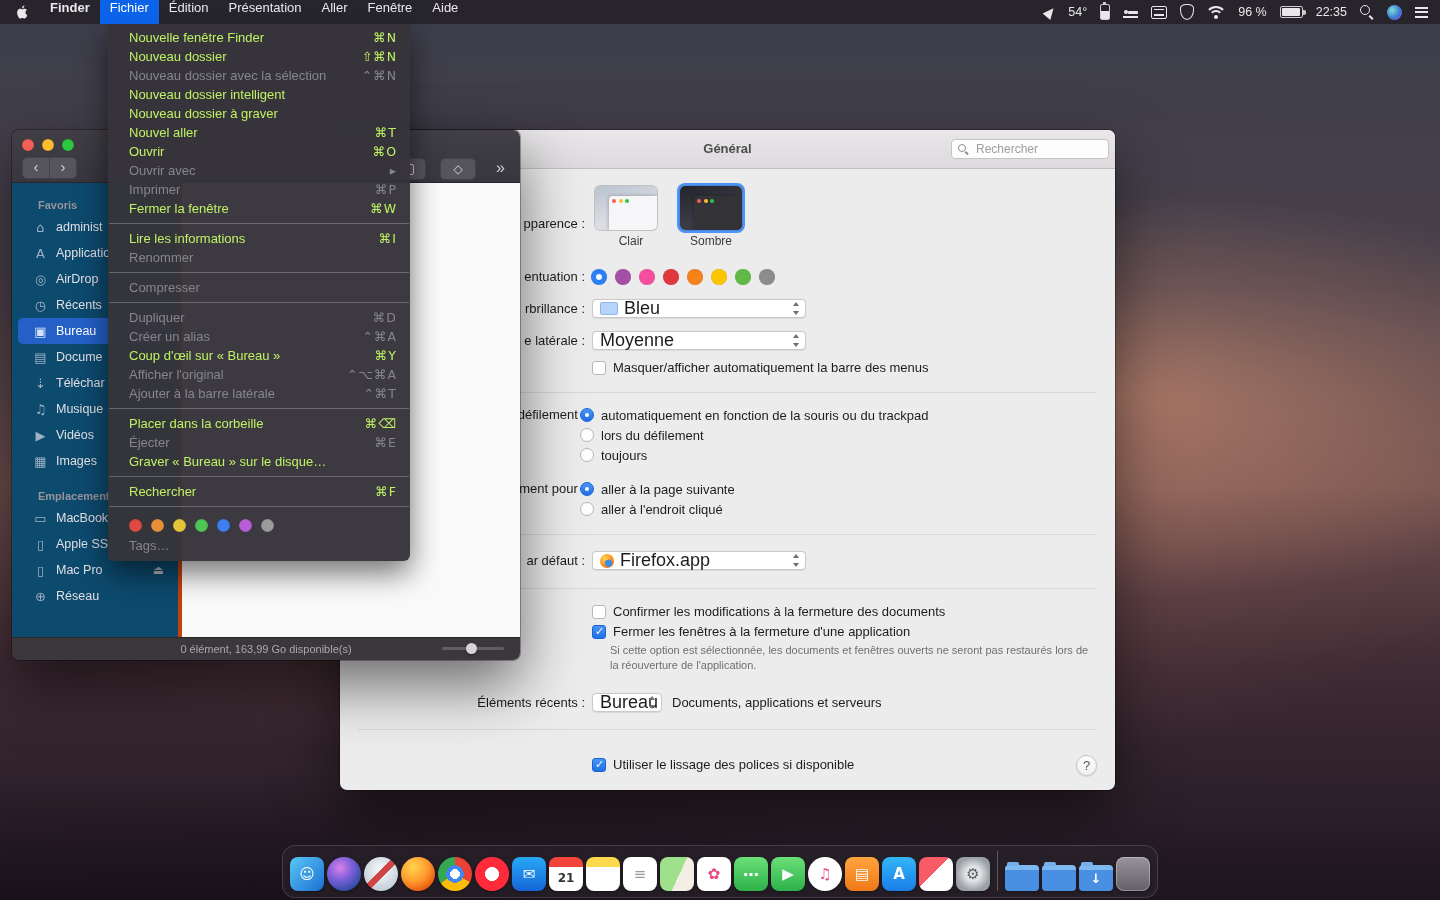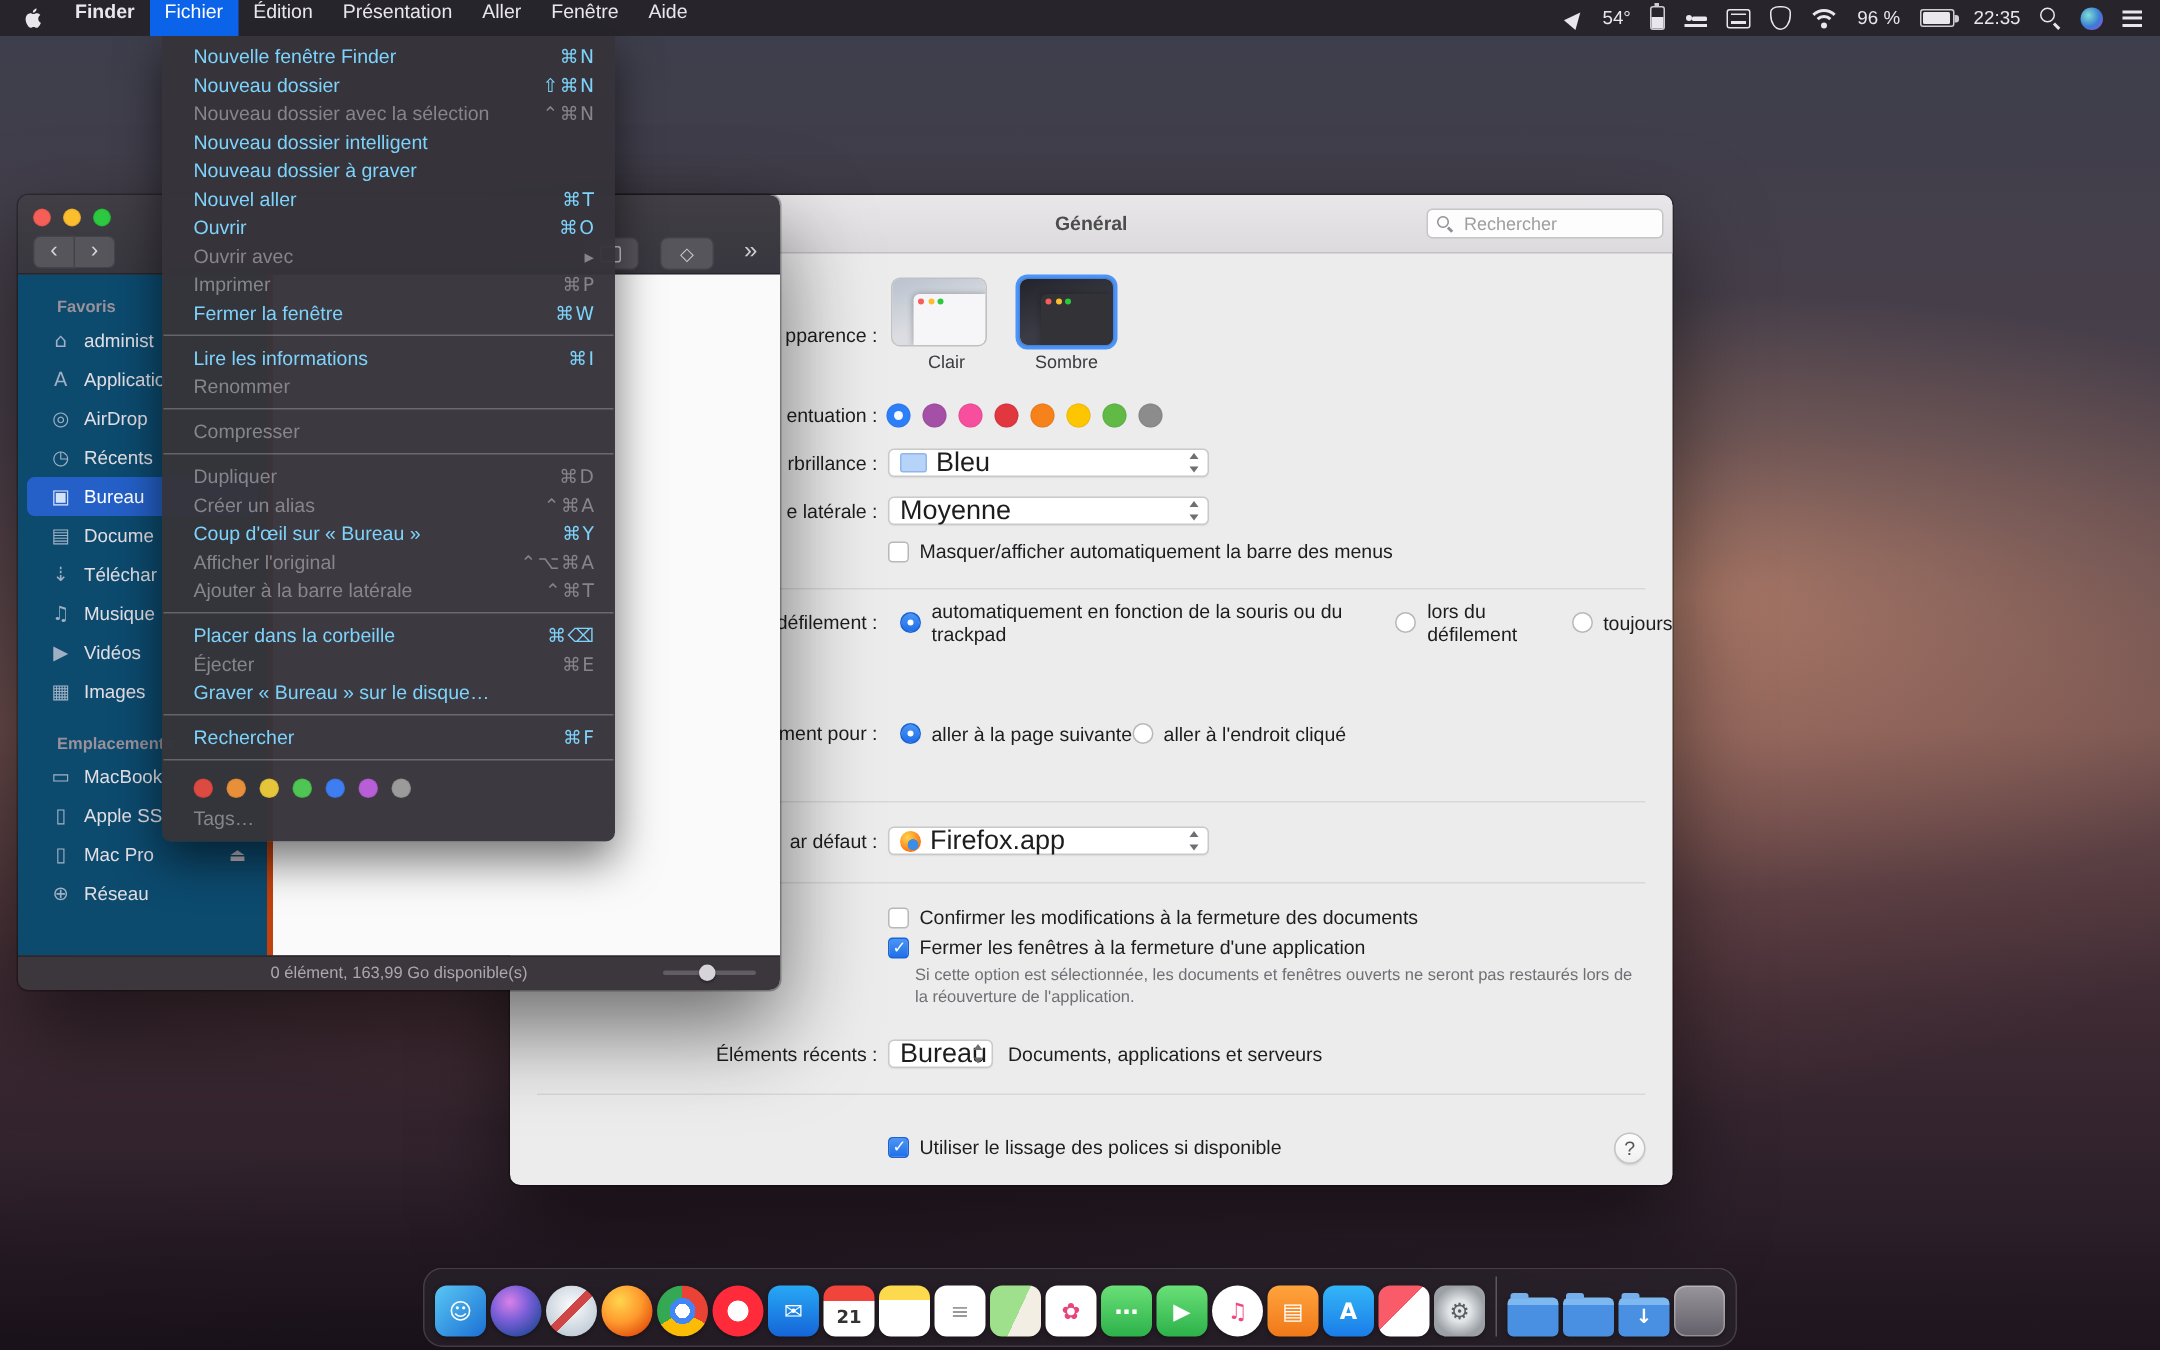--- a/index.html
+++ b/index.html
@@ -52,21 +52,21 @@
   .siri{width:15px;height:15px;border-radius:50%;background:radial-gradient(circle at 35% 35%,#7ee0d2,#3a7bd5 55%,#b04ad8);}
   .list{width:13px;height:11px;background:
     linear-gradient(#e9e7eb,#e9e7eb) 0 0/100% 2px no-repeat,
     linear-gradient(#e9e7eb,#e9e7eb) 0 4.5px/100% 2px no-repeat,
     linear-gradient(#e9e7eb,#e9e7eb) 0 9px/100% 2px no-repeat;}
 
   
   .file-menu{position:absolute;left:108px;top:24px;width:302px;background:rgba(54,52,58,.97);
     border-radius:0 0 6px 6px;padding:4px 0 6px;box-shadow:0 12px 30px rgba(0,0,0,.55);z-index:60;}
   .fm-item{display:flex;justify-content:space-between;align-items:center;height:19px;
-    padding:0 13px 0 21px;font-size:13px;color:#7dd3fc;}
+    padding:0 13px 0 21px;font-size:13px;color:#bef264;}
   .fm-item.disabled{color:#87858c;}
   .fm-short{letter-spacing:1px;font-family:"DejaVu Sans",sans-serif;font-size:12.5px;}
   .fm-item.sep{height:1px;background:rgba(255,255,255,.24);margin:5px 1px;padding:0;overflow:hidden;}
   .fm-tags{display:flex;gap:9px;padding:7px 0 4px 21px;}
   .tag-dot{width:13px;height:13px;border-radius:50%;background:var(--c,#999);box-shadow:inset 0 0 1px rgba(0,0,0,.35);}
 
   
   .finder{position:absolute;left:12px;top:130px;width:508px;height:530px;border-radius:7px;
     display:flex;flex-direction:column;z-index:20;overflow:hidden;
     box-shadow:0 0 0 1px rgba(0,0,0,.3),0 25px 60px rgba(0,0,0,.55);}
@@ -155,21 +155,21 @@
   .hl-swatch{width:16px;height:11px;border-radius:2px;background:#b6d3f9;border:1px solid #90b6ea;flex:none;}
   .ff-icon{width:14px;height:14px;border-radius:50%;flex:none;
     background:radial-gradient(circle at 62% 65%,#3a8ee6 0 28%,transparent 30%),
                radial-gradient(circle at 35% 30%,#ffd54d,#ff8a1e 55%,#e3540e);}
   .prow{position:absolute;left:252px;display:flex;align-items:flex-start;gap:7px;}
   .checkbox{width:14px;height:14px;border-radius:3px;background:#fff;border:1px solid #b8b8b8;
     box-sizing:border-box;position:relative;flex:none;margin-top:1px;}
   .checkbox.checked{background:linear-gradient(180deg,#4a95f5,#2070e8);border-color:#1a62d8;}
   .checkbox.checked::after{content:"✓";position:absolute;left:2px;top:-1px;color:#fff;font-size:11px;font-weight:700;}
   .cb-label{font-size:13px;color:#1d1d1f;line-height:16px;}
-  .radio-col{position:absolute;left:260px;display:flex;flex-direction:row;}
+  .radio-col{position:absolute;left:240px;display:flex;flex-direction:column;}
   .radio-row{height:20px;display:flex;align-items:center;gap:7px;}
   .radio{width:14px;height:14px;border-radius:50%;background:#fff;border:1px solid #b8b8b8;
     box-sizing:border-box;position:relative;flex:none;}
   .radio.selected{background:linear-gradient(180deg,#4a95f5,#2070e8);border-color:#1a62d8;}
   .radio.selected::after{content:"";position:absolute;left:4px;top:4px;width:4px;height:4px;border-radius:50%;background:#fff;}
   .radio-label{font-size:13px;color:#1d1d1f;}
   .note{position:absolute;left:270px;top:513px;width:486px;font-size:11px;color:#6f6f74;line-height:1.4;}
   .recent-suffix{position:absolute;left:332px;top:565px;font-size:13px;color:#1d1d1f;}
   .help-btn{position:absolute;left:736px;top:625px;width:21px;height:21px;border-radius:50%;
     background:linear-gradient(180deg,#fdfdfd,#f0f0f0);border:1px solid #c3c3c3;box-sizing:border-box;

